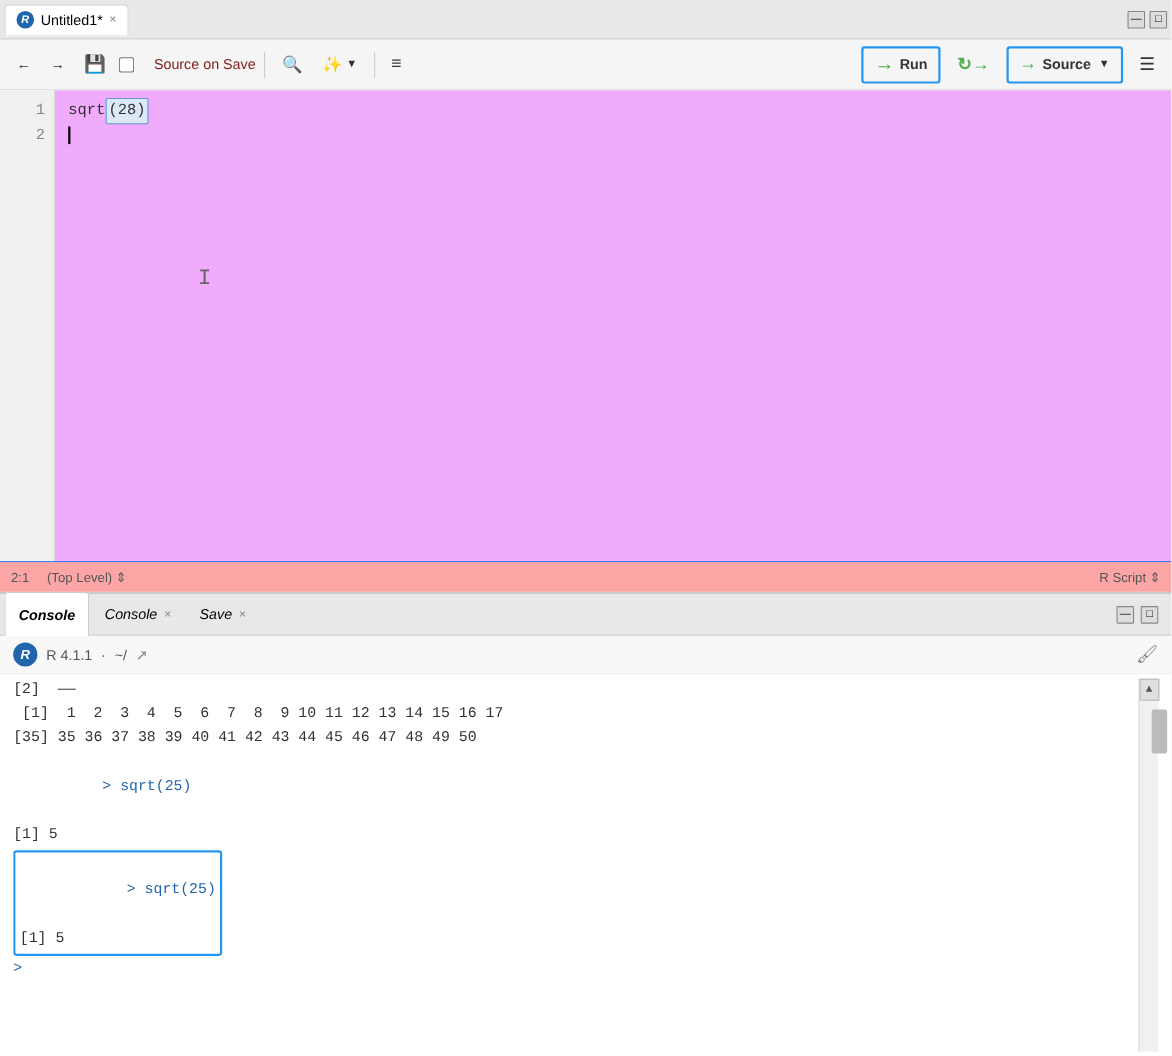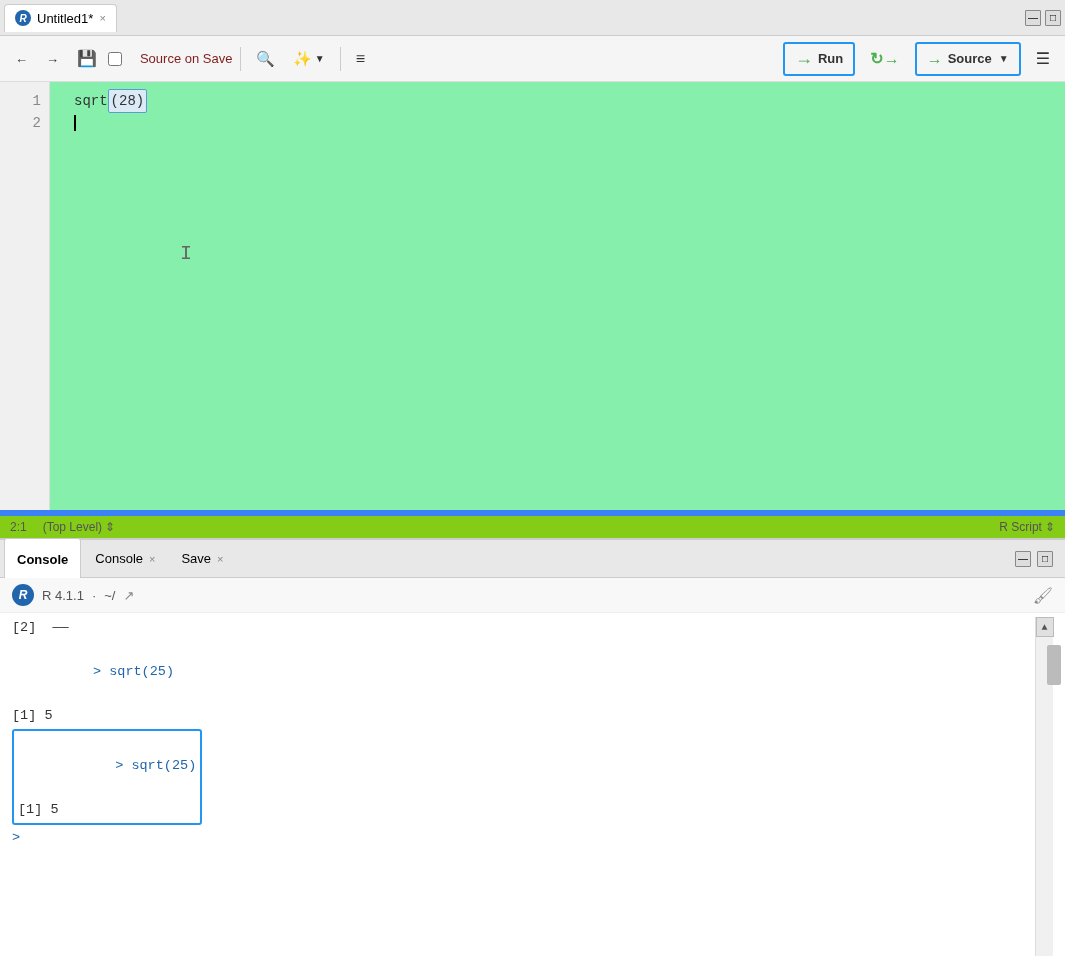--- a/index.html
+++ b/index.html
@@ -187,25 +187,25 @@
 
     .line-number {
       height: 22px;
       text-align: right;
       padding-right: 8px;
       line-height: 22px;
     }
 
     .code-area {
       flex: 1;
-      padding: 8px 24px;
+      padding: 8px 12px;
       font-family: 'Consolas', 'Courier New', monospace;
       font-size: 14px;
       color: #333;
-      background: #86efac;
+      background: #f0abfc;
       position: relative;
     }
 
     .code-line {
       height: 22px;
       line-height: 22px;
       display: flex;
       align-items: center;
     }
 
@@ -226,22 +226,22 @@
     }
 
     @keyframes blink {
       50% { opacity: 0; }
     }
 
     
     .status-bar {
       display: flex;
       align-items: center;
-      background: #84cc16;
-      border-top: 6px solid #3b82f6;
+      background: #fca5a5;
+      border-top: 1px solid #3b82f6;
       height: 28px;
       padding: 0 10px;
       font-size: 12px;
       color: #555;
       justify-content: space-between;
     }
 
     .status-left {
       display: flex;
       gap: 16px;
@@ -287,20 +287,21 @@
 
     .console-tab {
       display: flex;
       align-items: center;
       padding: 20px 12px;
       font-size: 13px;
       cursor: pointer;
       border-radius: 3px 3px 0 0;
       gap: 6px;
       height: 30px;
+      font-style: italic;
     }
 
     .console-tab.active {
       background: #fff;
       font-weight: 600;
       border: 1px solid #ccc;
       border-bottom: none;
     }
 
     .console-tab .close-x {
@@ -591,22 +592,24 @@
     </div>
 
     <div class="console-output">
       <div class="console-content">
 
         
         <div class="console-line console-output-text">[2]  ——</div>
 
         
         
-        
-        
+        <div class="console-line console-output-text"> [1]  1  2  3  4  5  6  7  8  9 10 11 12 13 14 15 16 17</div>
+        
+        
+        <div class="console-line console-output-text">[35] 35 36 37 38 39 40 41 42 43 44 45 46 47 48 49 50</div>
 
         
         <div class="console-line">
           <span class="console-prompt">&gt; </span><span class="console-cmd">sqrt(25)</span>
         </div>
         <div class="console-line console-output-text">[1] 5</div>
 
         
         <div style="border: 2px solid #2196f3; border-radius: 3px; padding: 2px 4px; display:inline-block; margin: 2px 0;">
           <div class="console-line">

